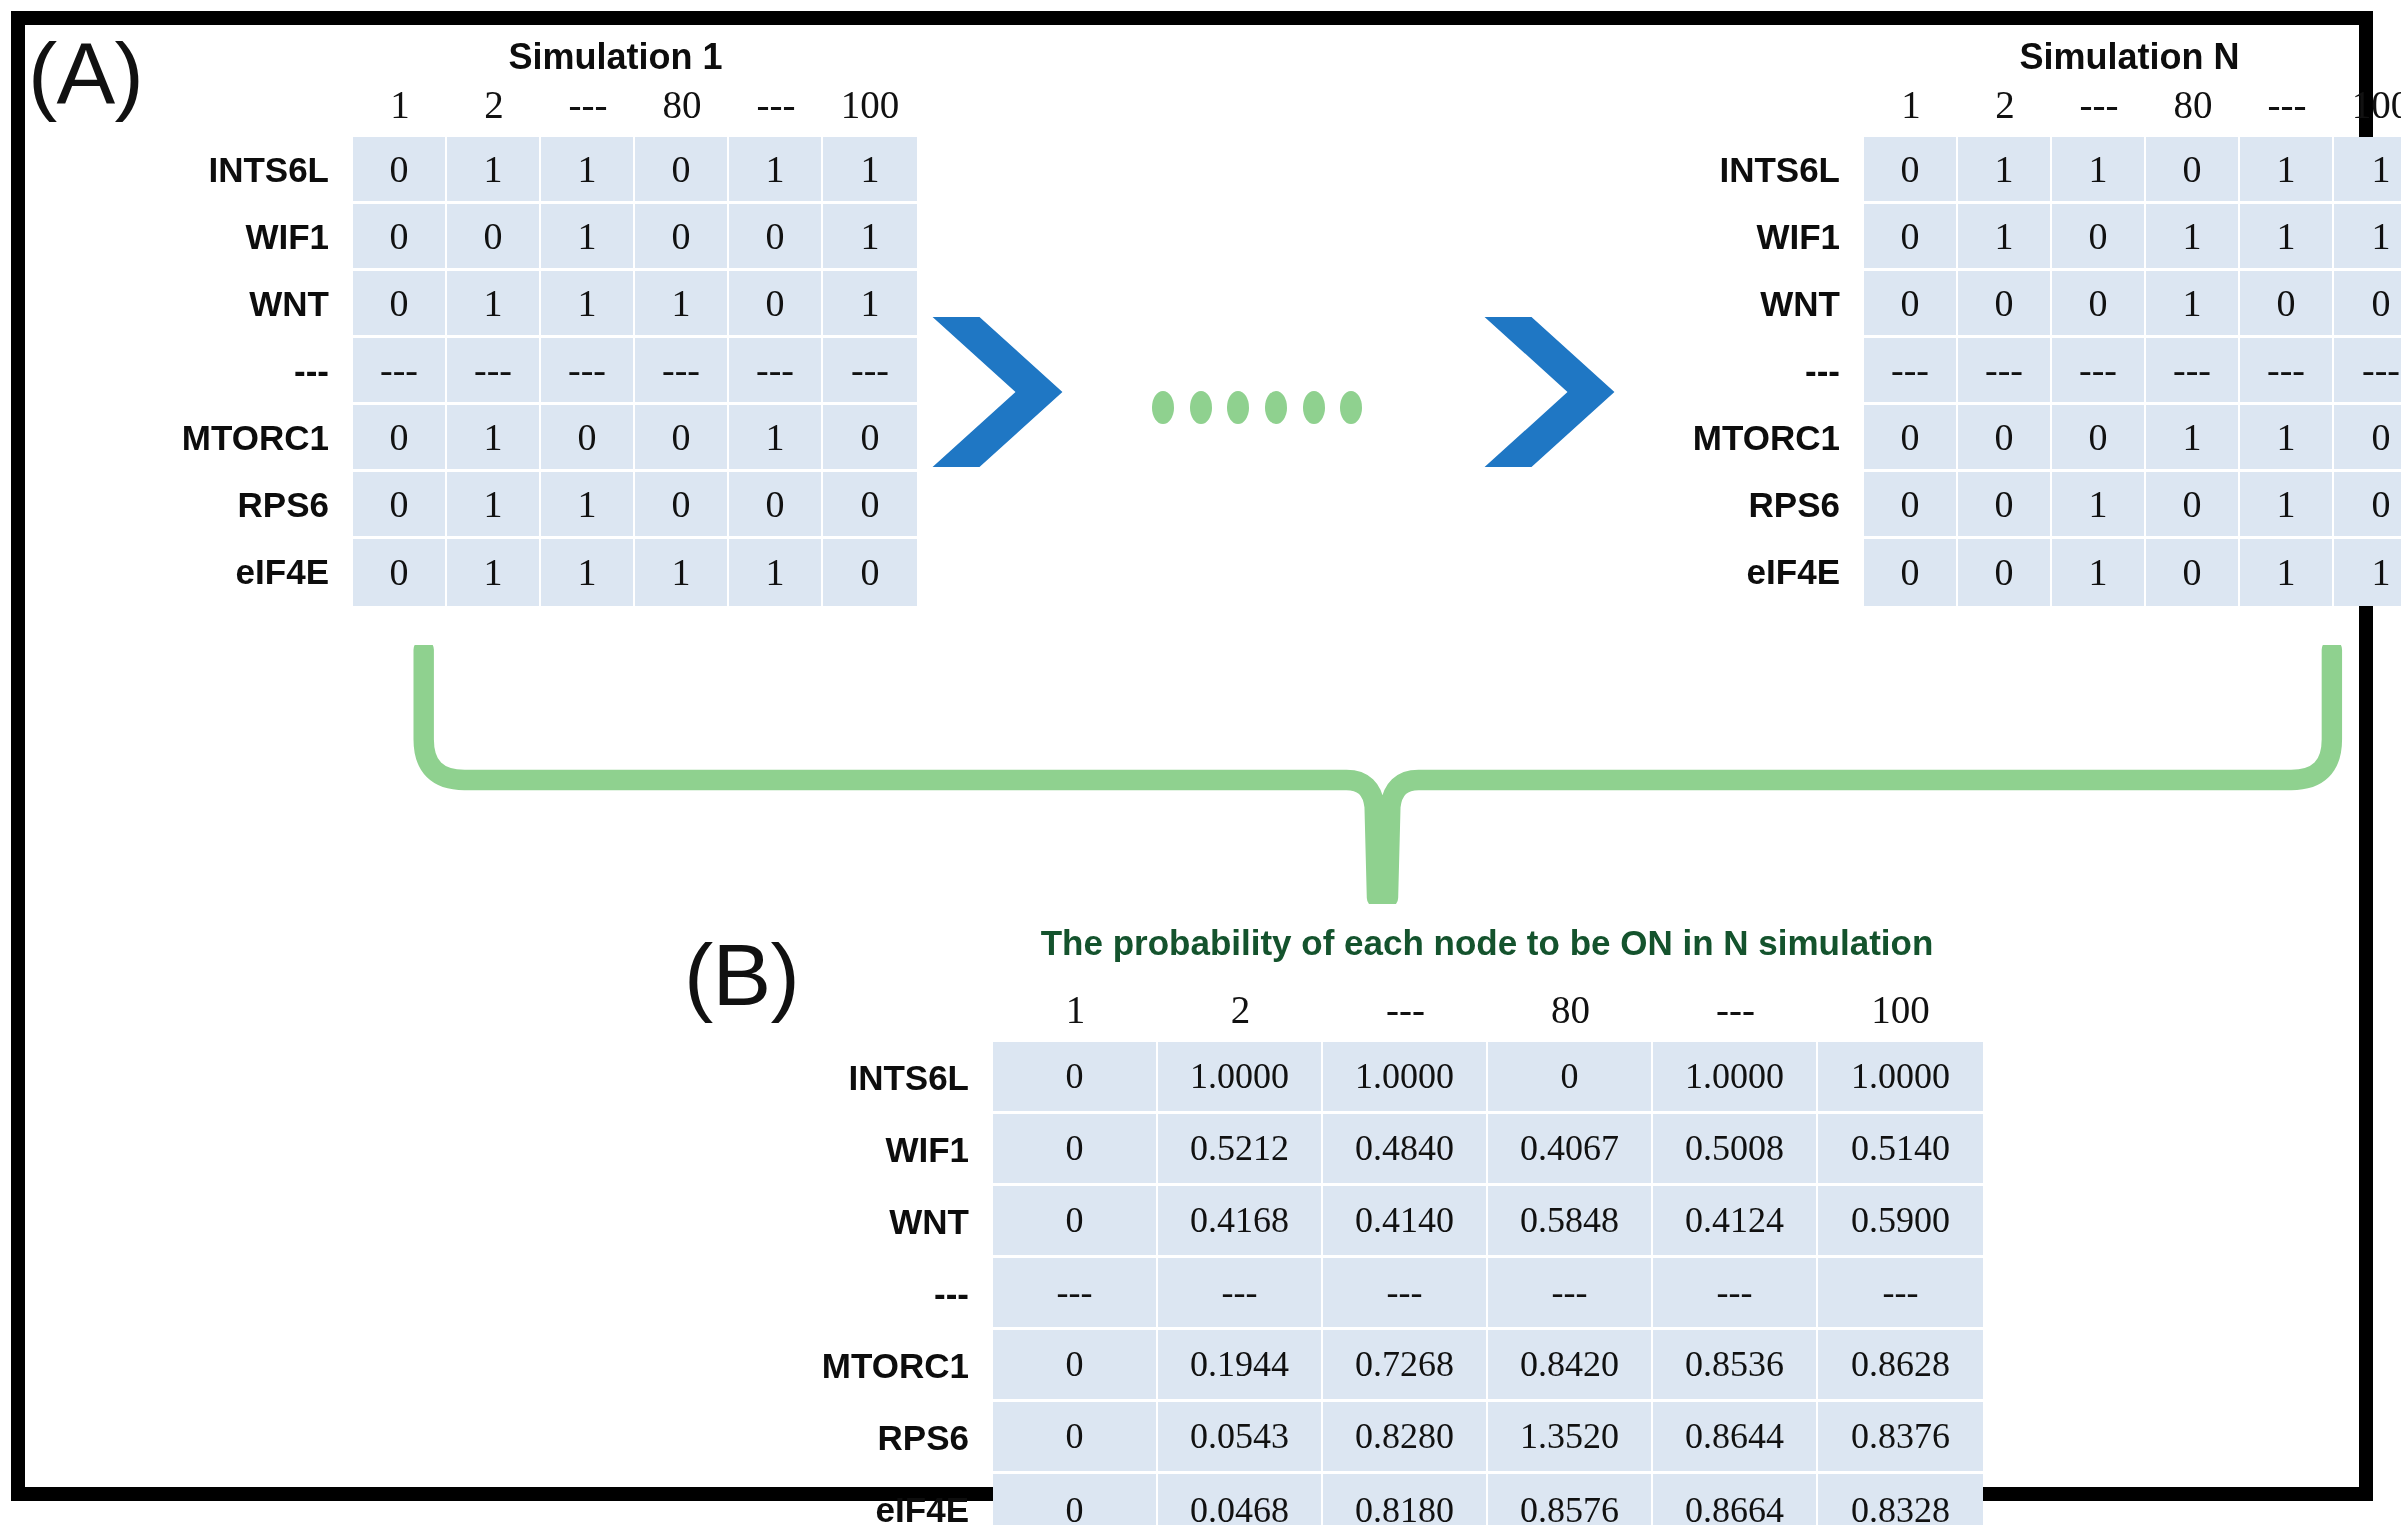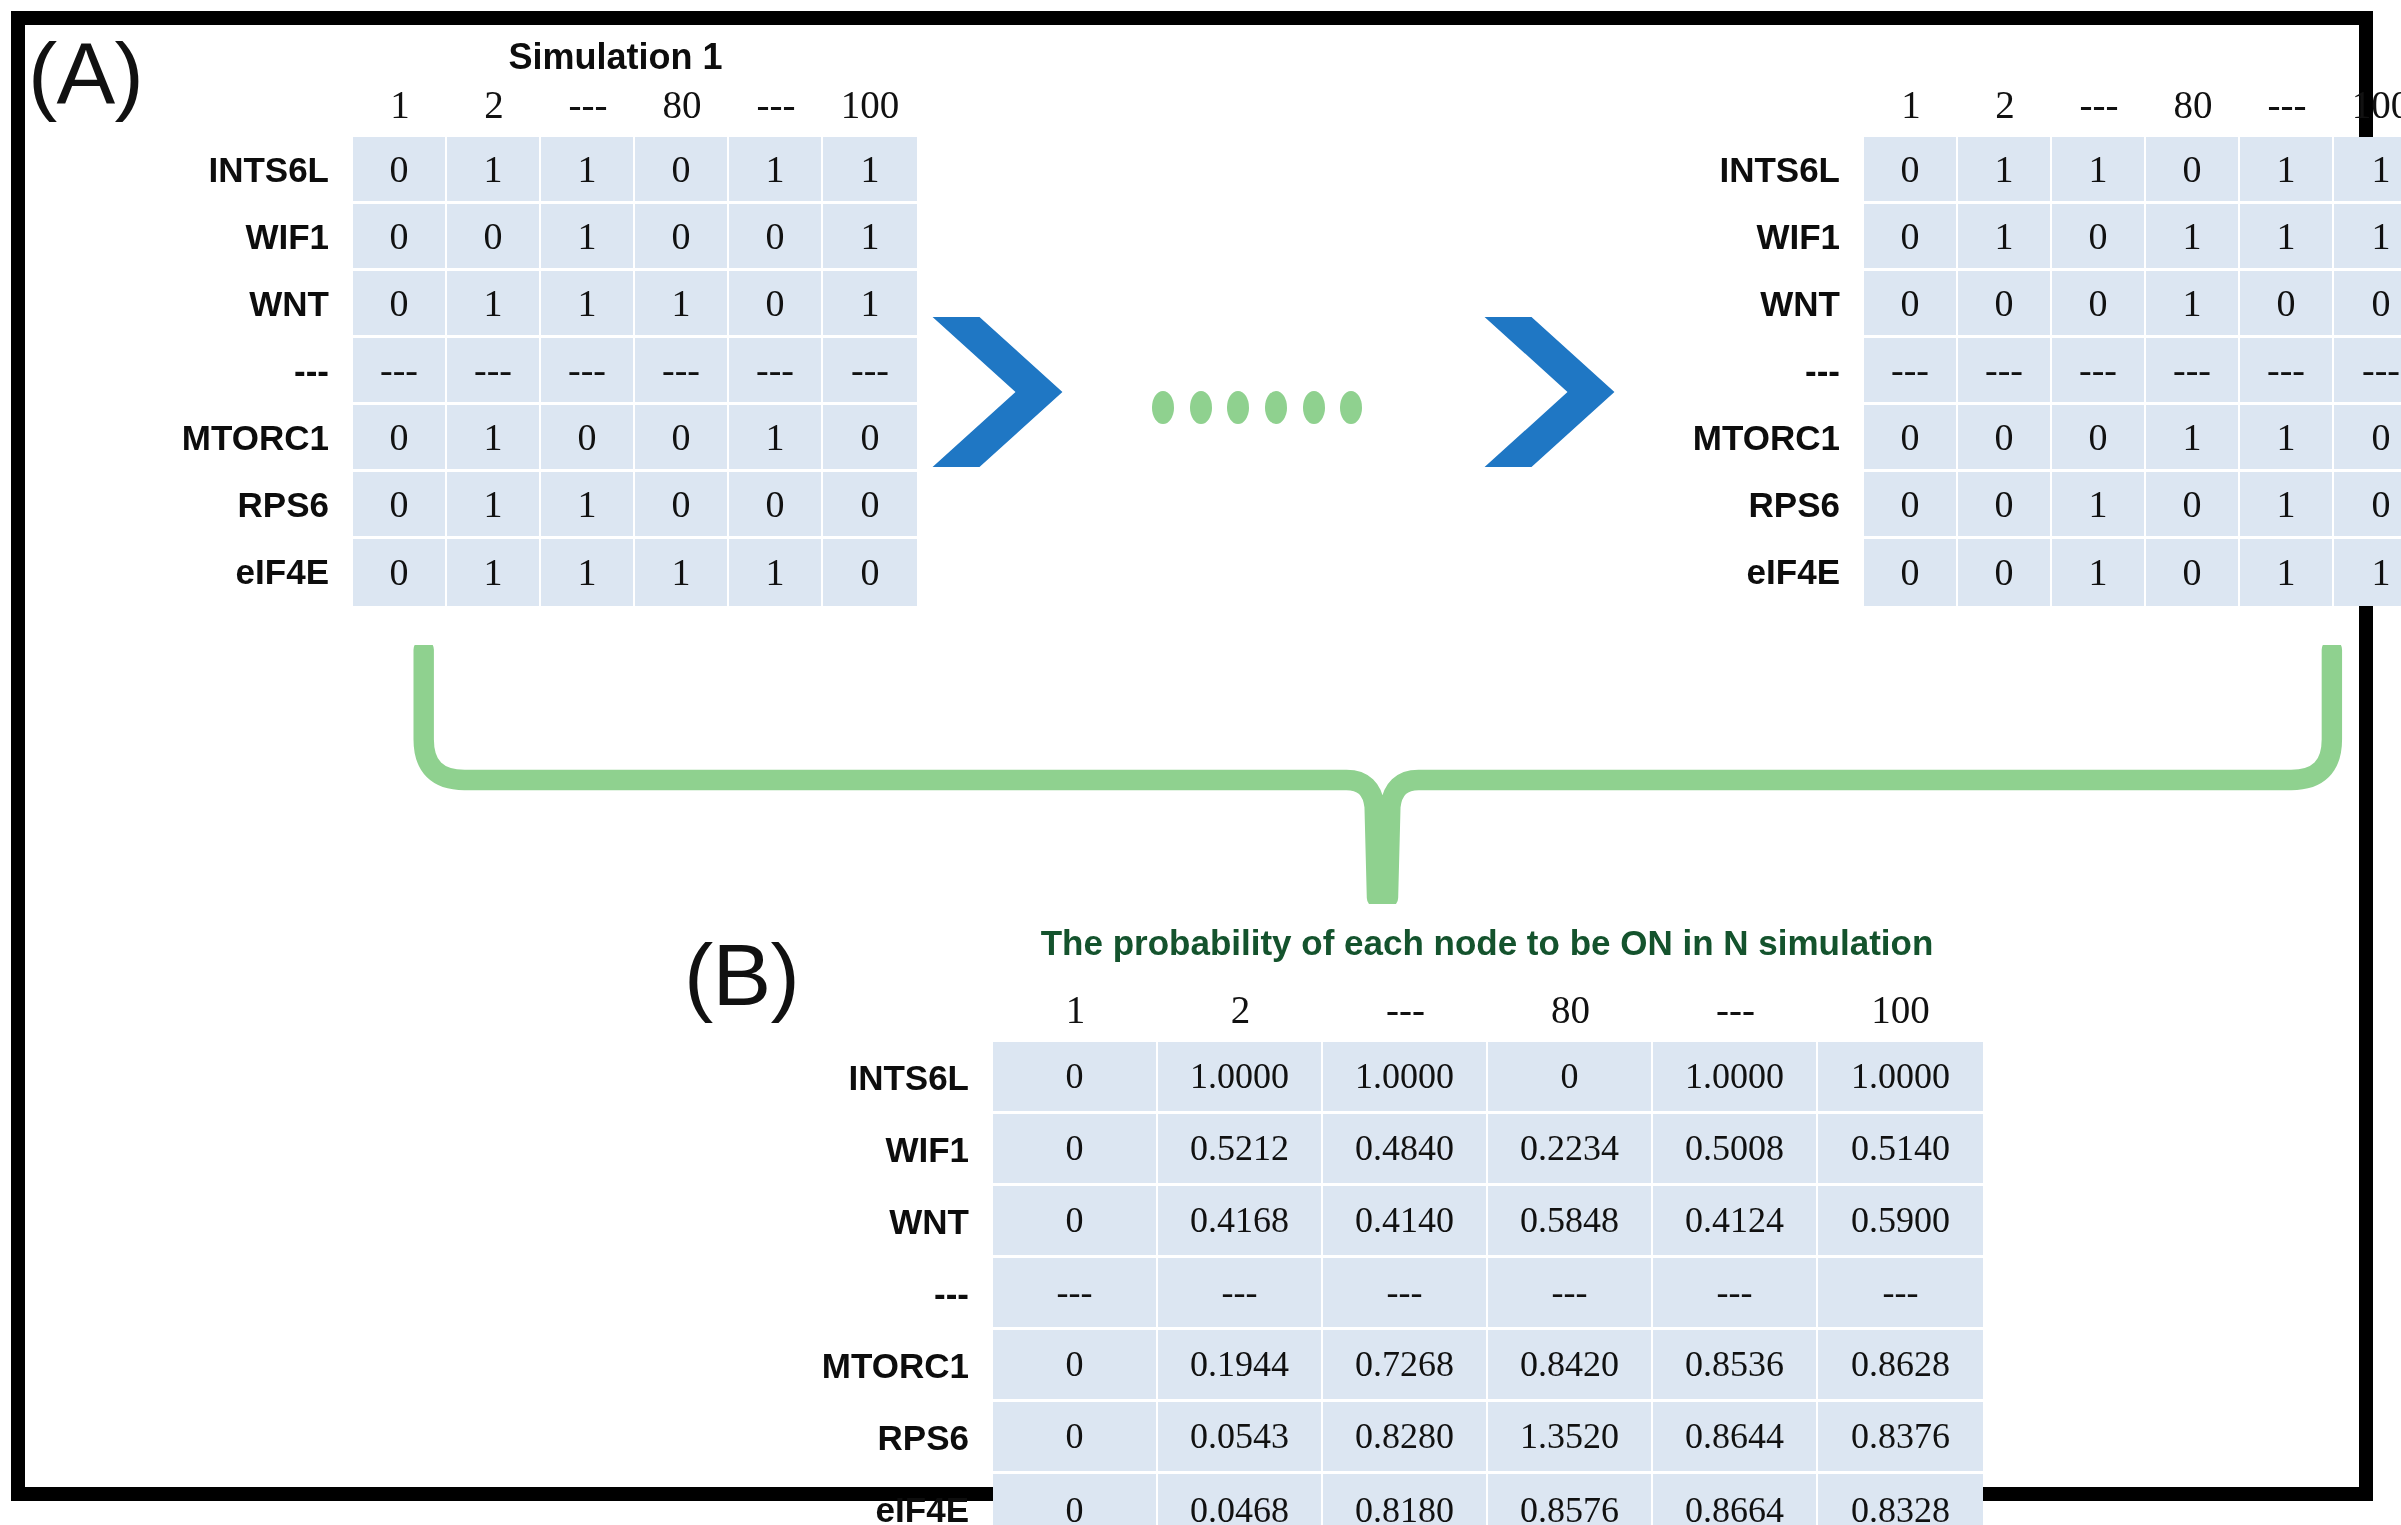--- a/index.html
+++ b/index.html
@@ -86,20 +86,21 @@
 <body>
 
 <div class="stage">
 
   <div class="frame"></div>
 
   <div class="panel-label" id="panelA-label">(A)</div>
 
   <div class="sim-title" id="titleSim1">Simulation 1</div>
 
+  <div class="sim-title" id="titleSimN">Simulation N</div>
 
   <div class="matrix matA" id="matrixA-left" style="left:353px;top:85px;">
     <div class="mx-colhead">
         <div class="ch">1</div>
         <div class="ch">2</div>
         <div class="ch">---</div>
         <div class="ch">80</div>
         <div class="ch">---</div>
         <div class="ch">100</div>
       </div>
@@ -304,21 +305,21 @@
           <div class="mx-cell">1.0000</div>
           <div class="mx-cell">0</div>
           <div class="mx-cell">1.0000</div>
           <div class="mx-cell">1.0000</div>
         </div>
         <div class="mx-row">
           <div class="mx-rowlabel">WIF1</div>
           <div class="mx-cell">0</div>
           <div class="mx-cell">0.5212</div>
           <div class="mx-cell">0.4840</div>
-          <div class="mx-cell">0.2234</div>
+          <div class="mx-cell">0.4067</div>
           <div class="mx-cell">0.5008</div>
           <div class="mx-cell">0.5140</div>
         </div>
         <div class="mx-row">
           <div class="mx-rowlabel">WNT</div>
           <div class="mx-cell">0</div>
           <div class="mx-cell">0.4168</div>
           <div class="mx-cell">0.4140</div>
           <div class="mx-cell">0.5848</div>
           <div class="mx-cell">0.4124</div>

